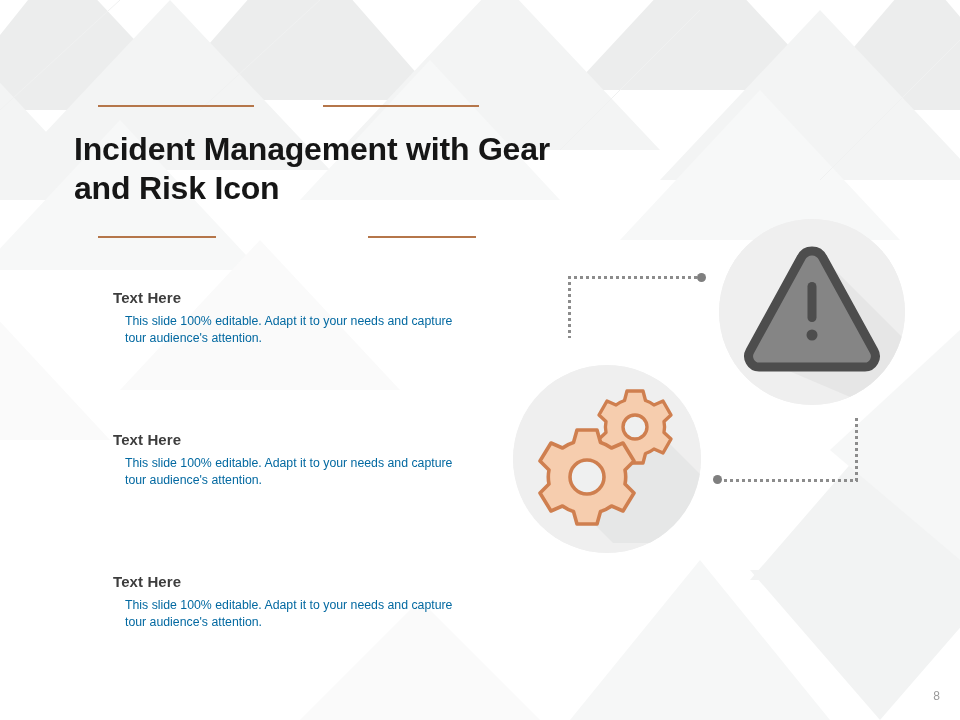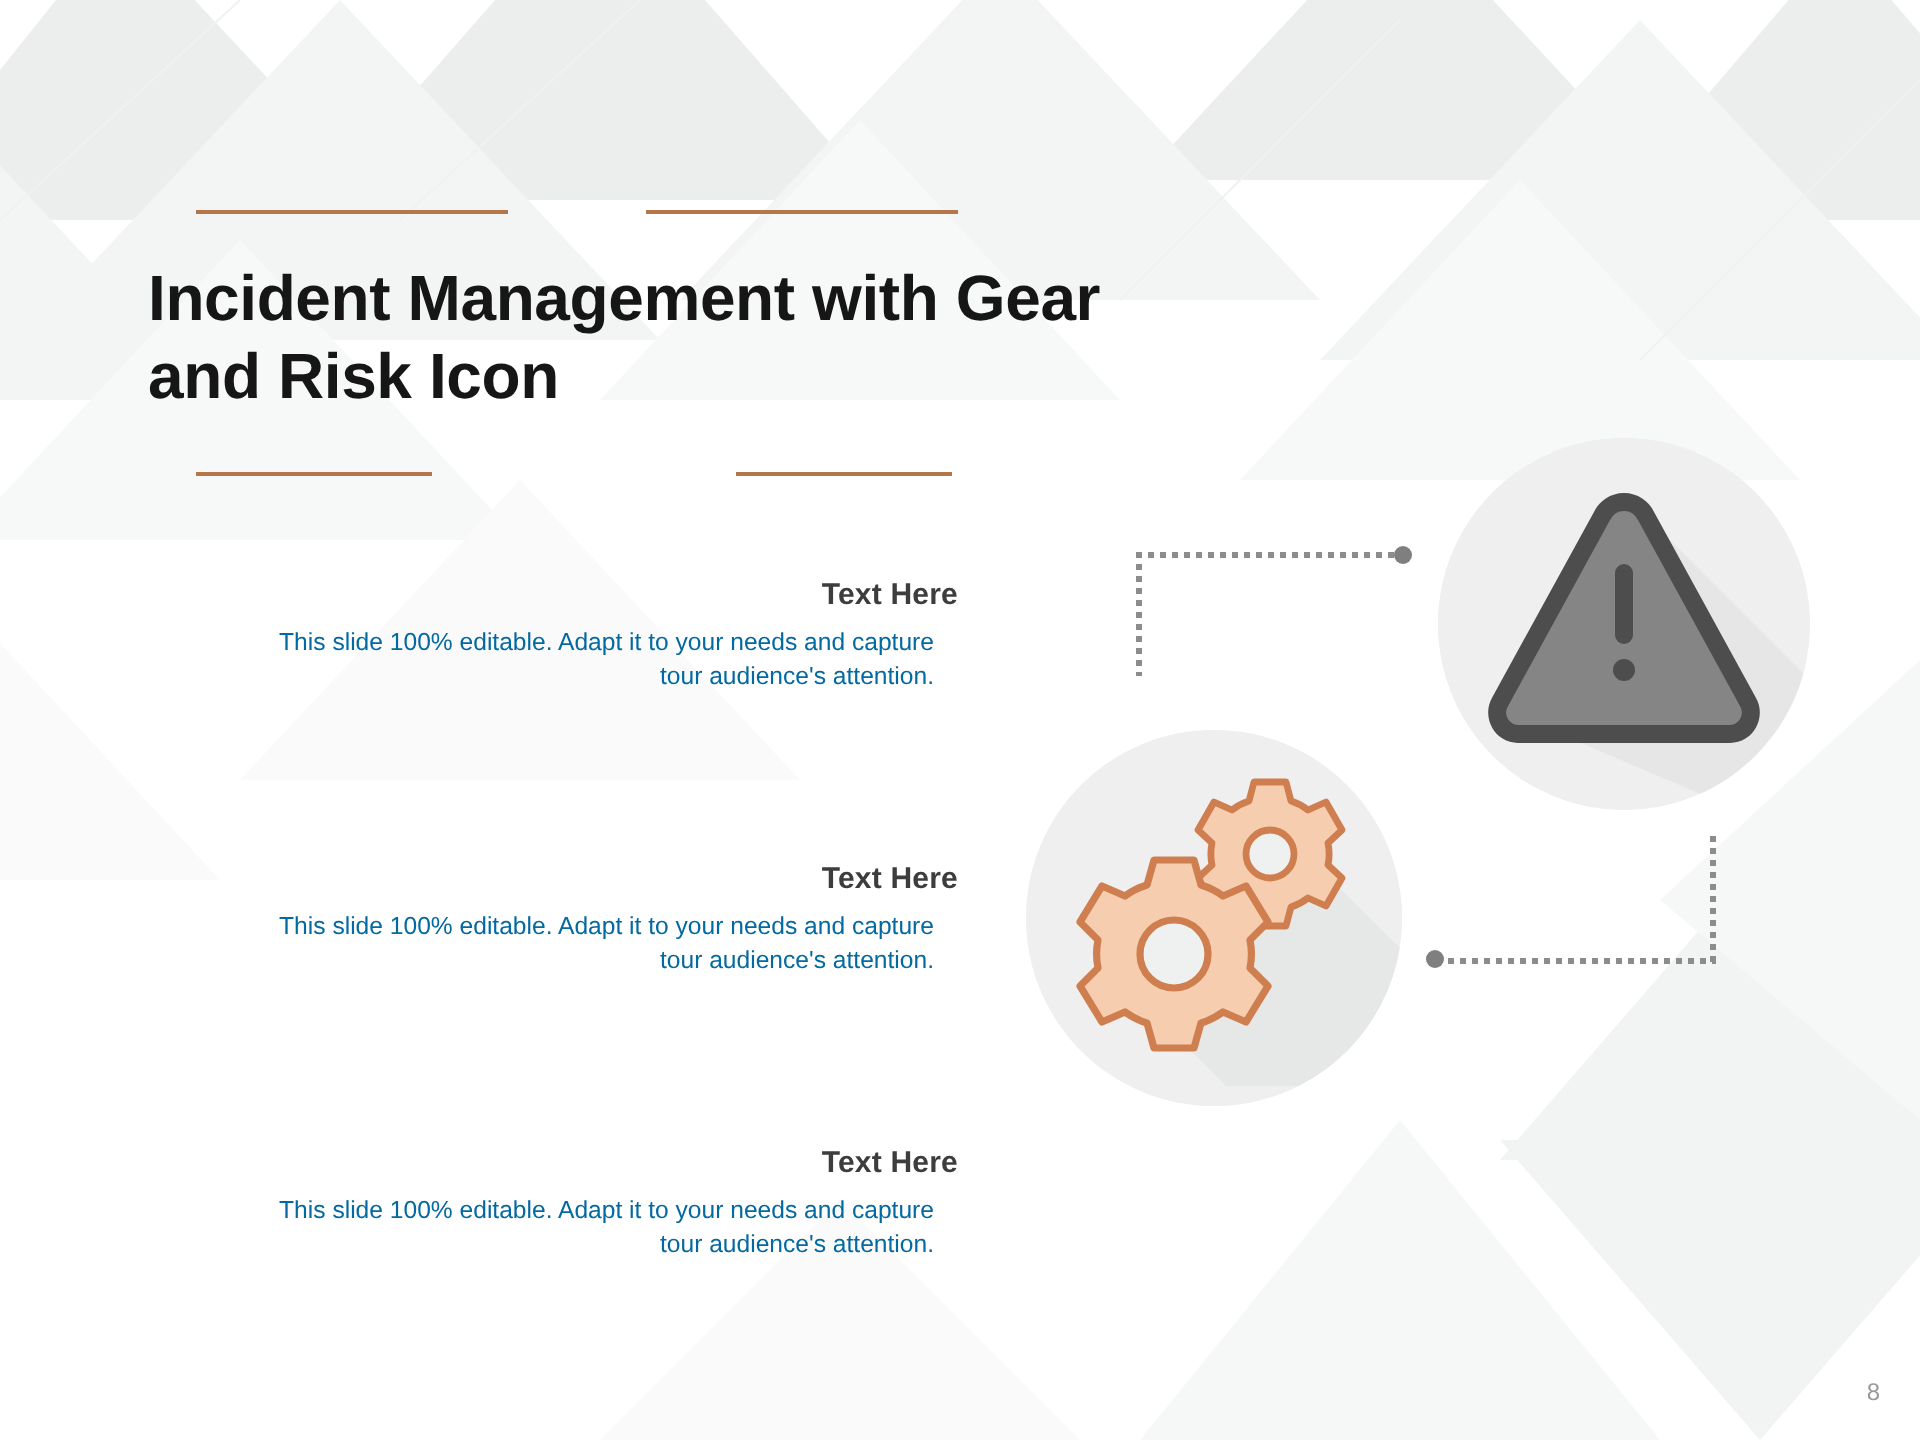--- a/index.html
+++ b/index.html
@@ -46,21 +46,21 @@
     line-height: 1.22;
     letter-spacing: -0.2px;
     color: #161616;
   }
 
   
   .text-block {
     position: absolute;
     left: 113px;
     width: 366px;
-    text-align: right;
+    text-align: left;
   }
   .tb-1 { top: 289px; }
   .tb-2 { top: 431px; }
   .tb-3 { top: 573px; }
 
   .tb-heading {
     font-size: 15px;
     font-weight: bold;
     color: #3d3d3d;
     margin: 0 0 7px 0;

